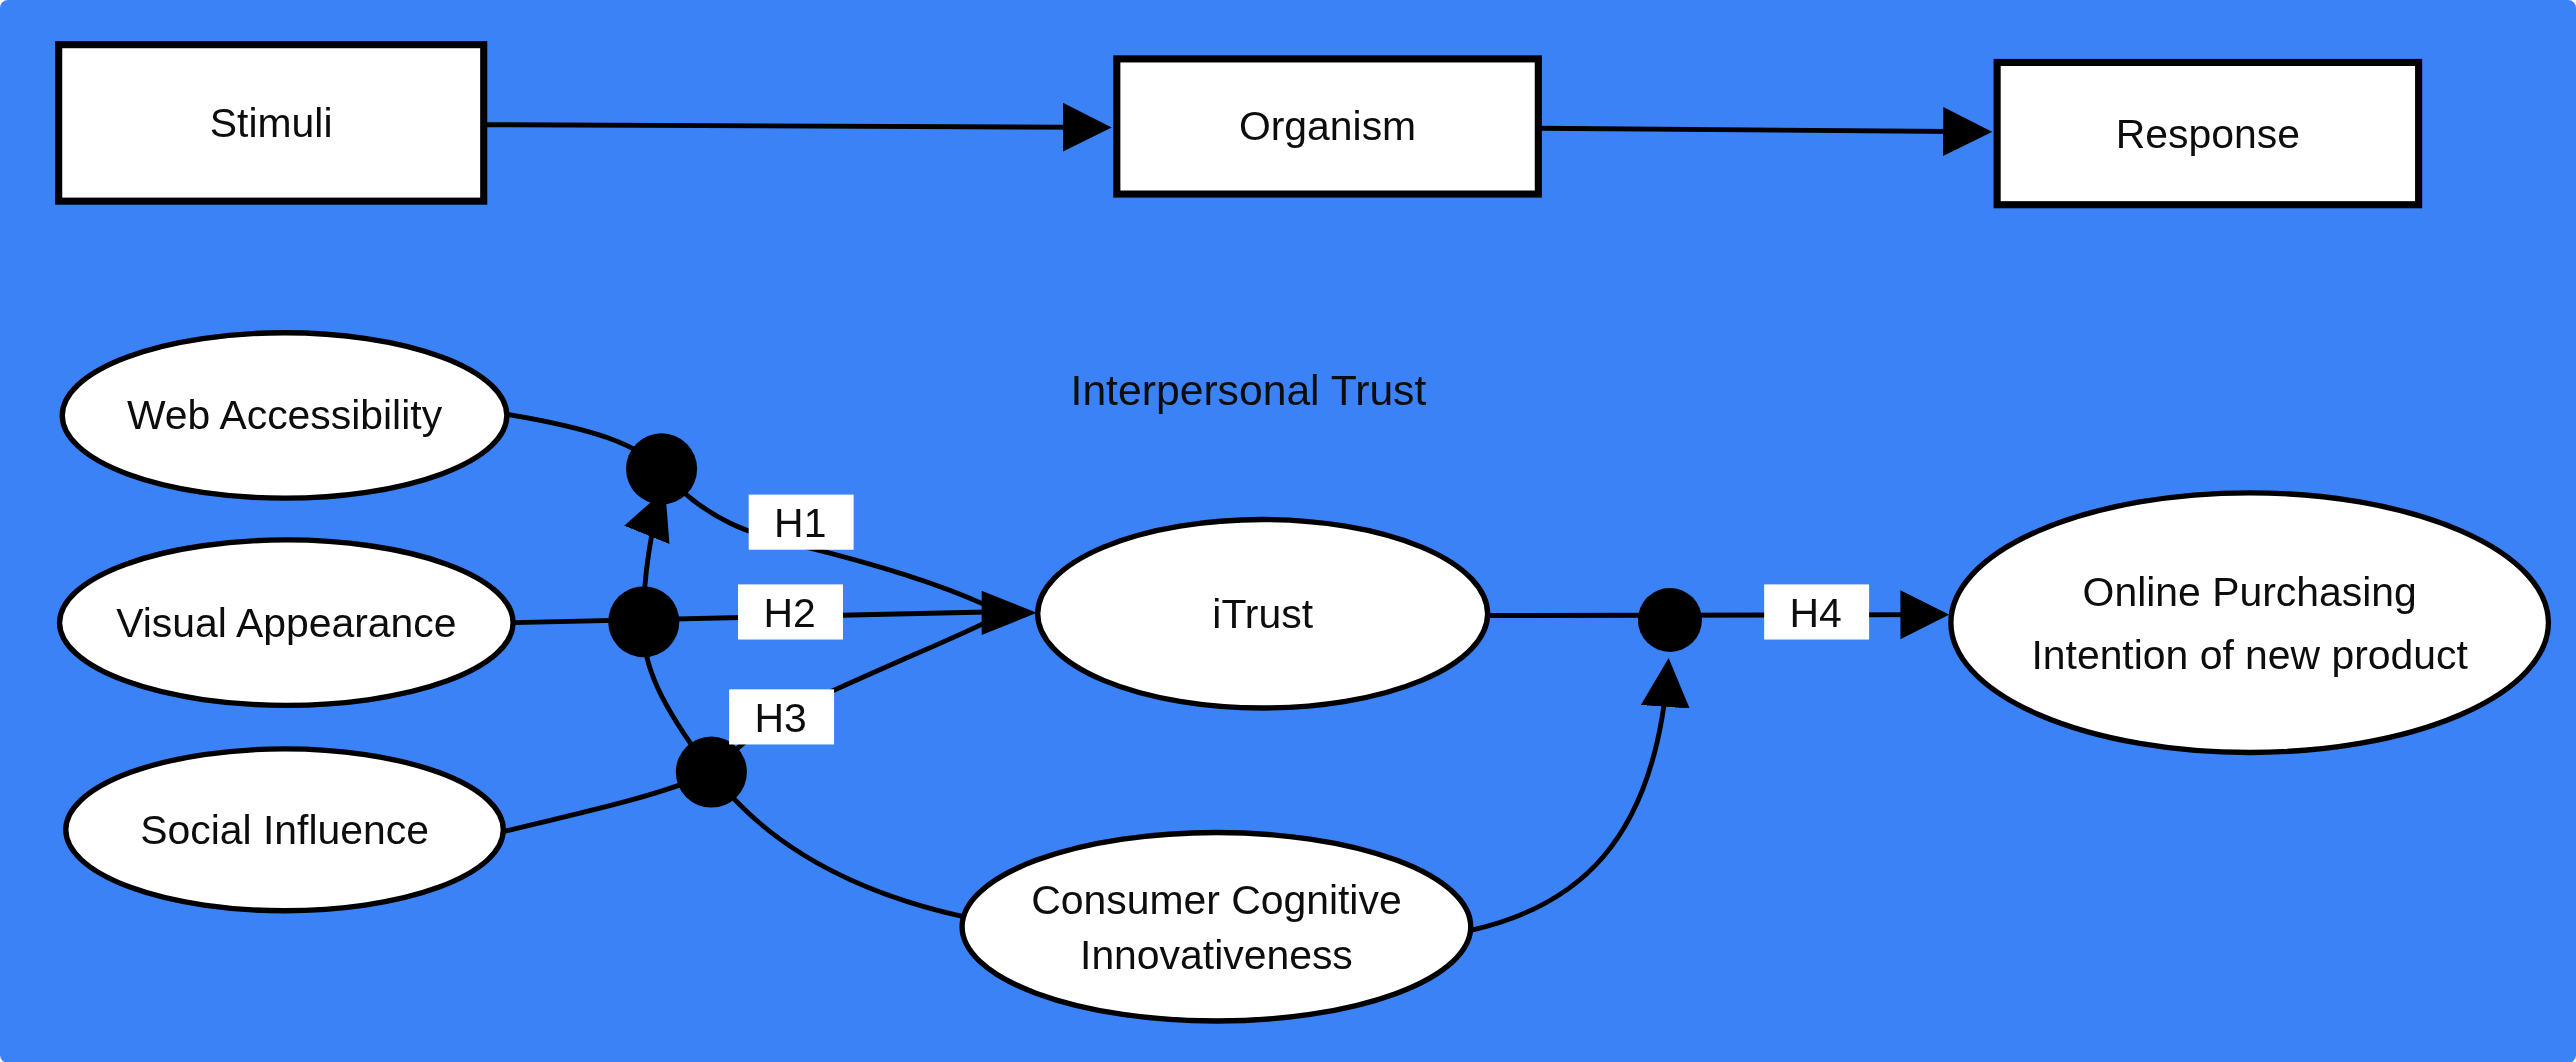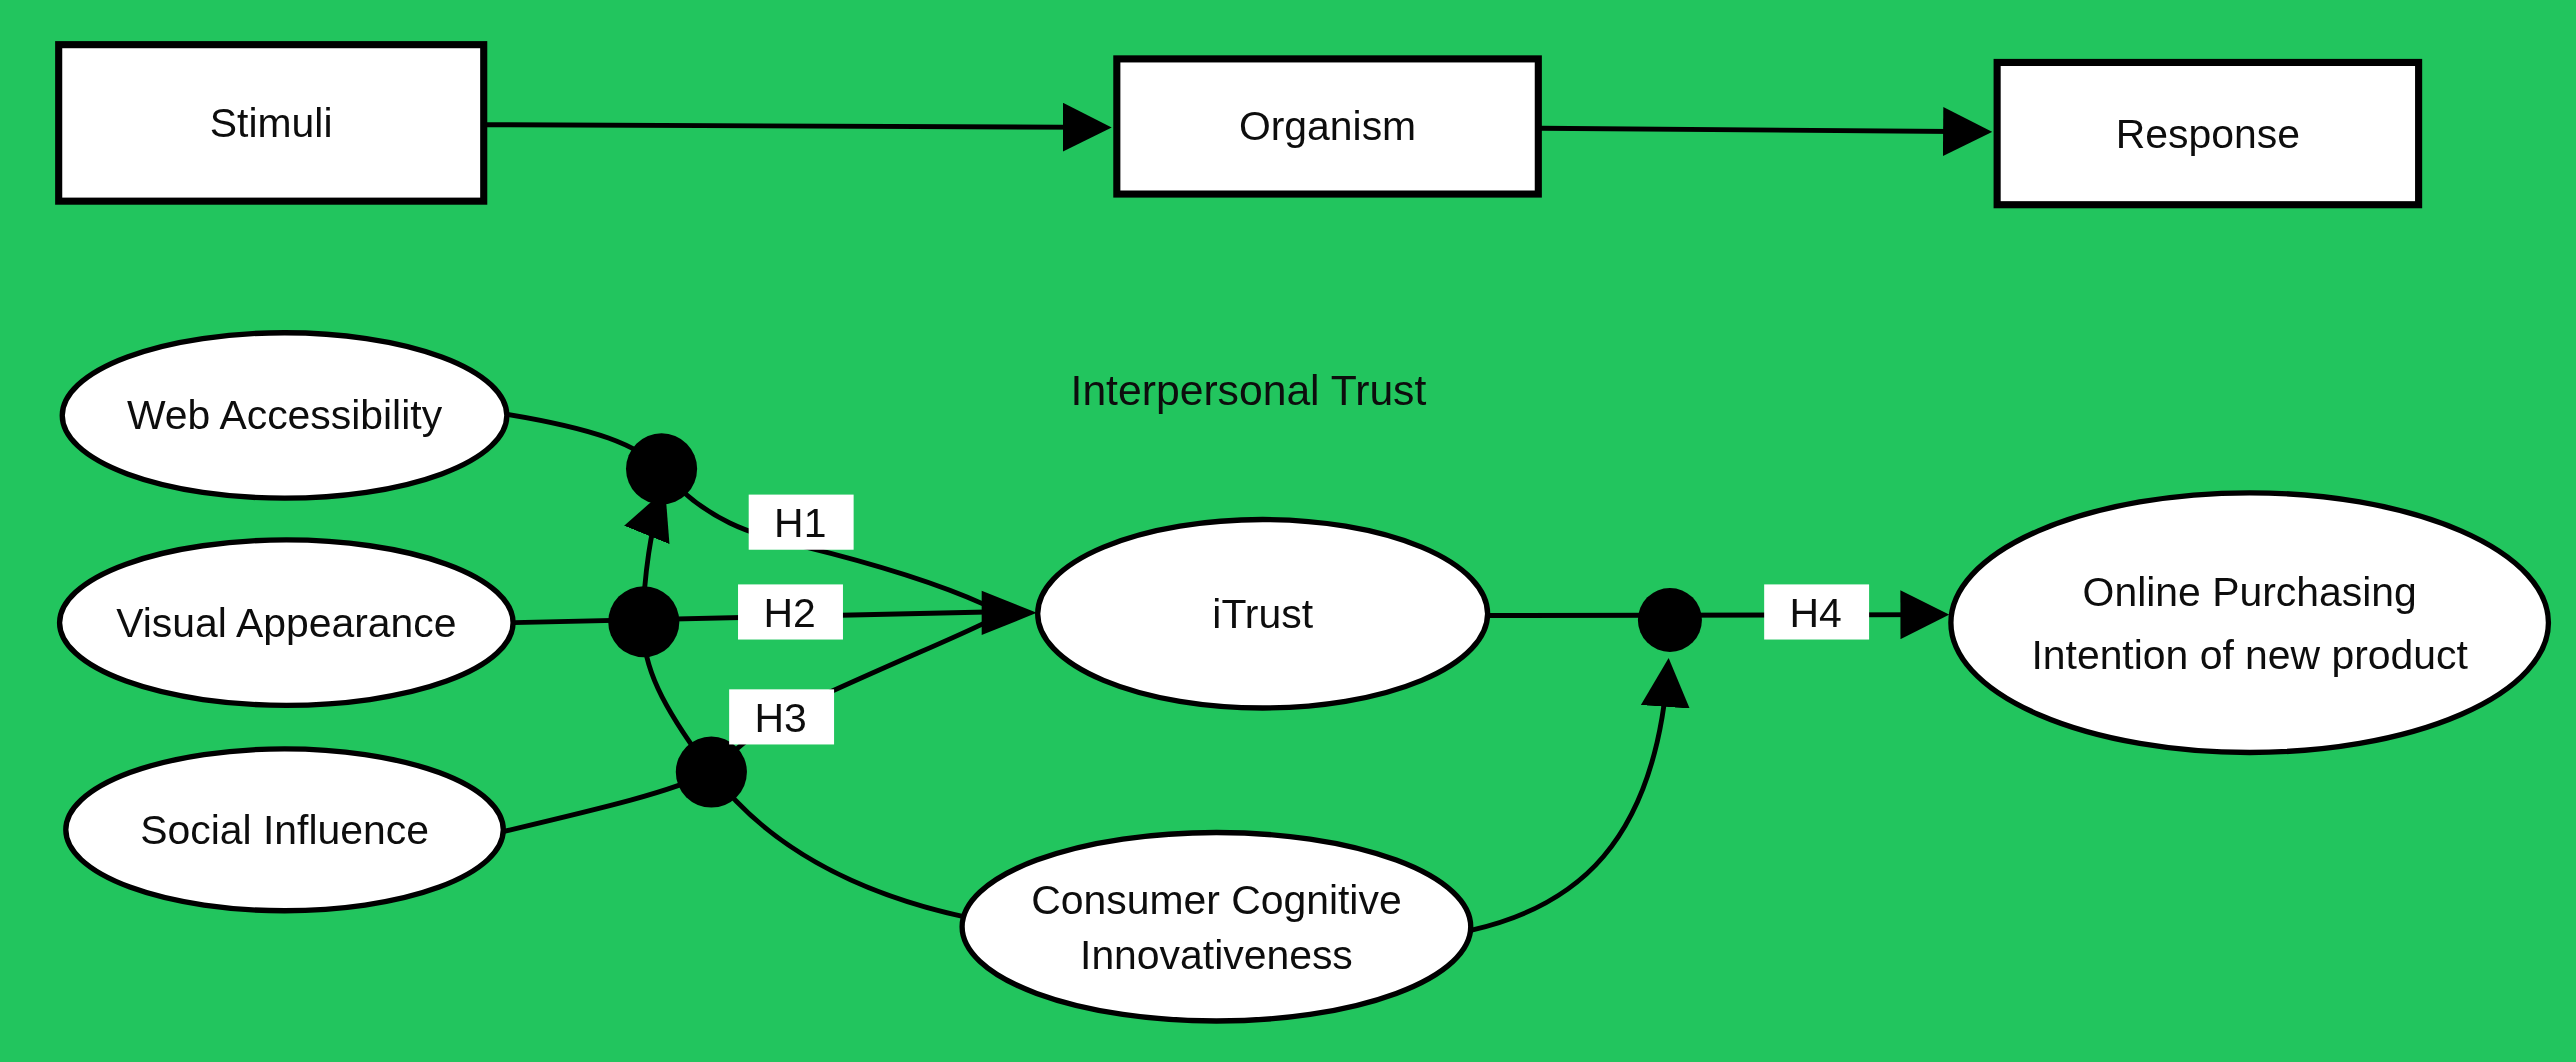--- a/index.html
+++ b/index.html
@@ -3,22 +3,23 @@
 <meta charset="utf-8">
 <style>
   html, body {
     margin: 0;
     padding: 0;
     background: #ffffff;
   }
   .diagram-wrap {
     width: 2576px;
     height: 1063px;
-    background: #22c55e;
+    background: #3b82f6;
     overflow: hidden;
+    border-radius: 8px;
   }
   svg {
     display: block;
     width: 2576px;
     height: 1063px;
     font-family: "Liberation Sans", "DejaVu Sans", sans-serif;
   }
   .node-shape {
     fill: #ffffff;
     stroke: #000000;

